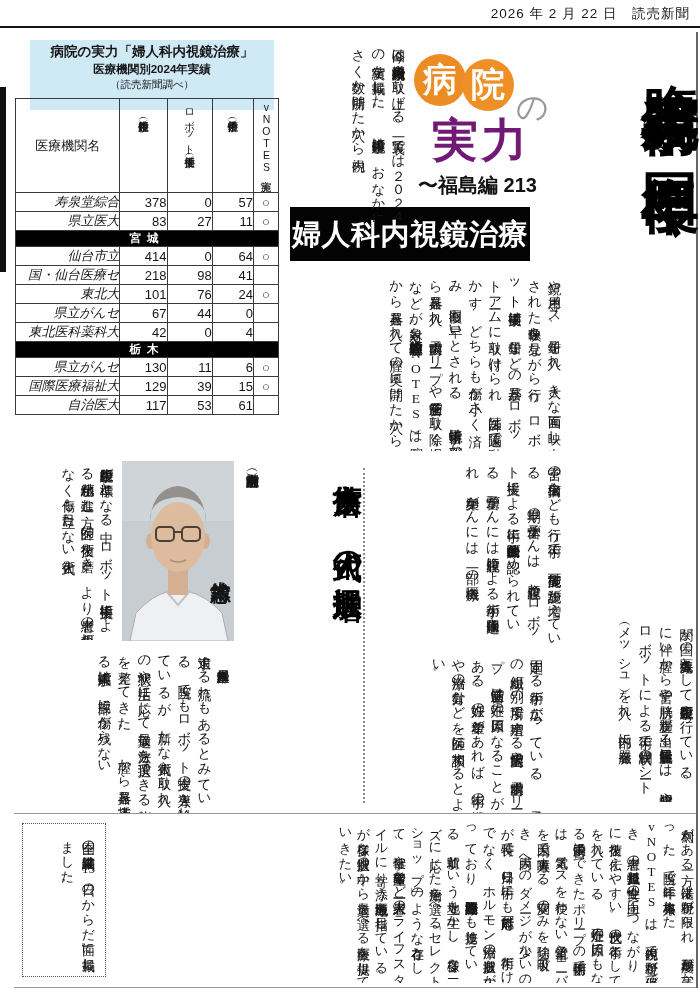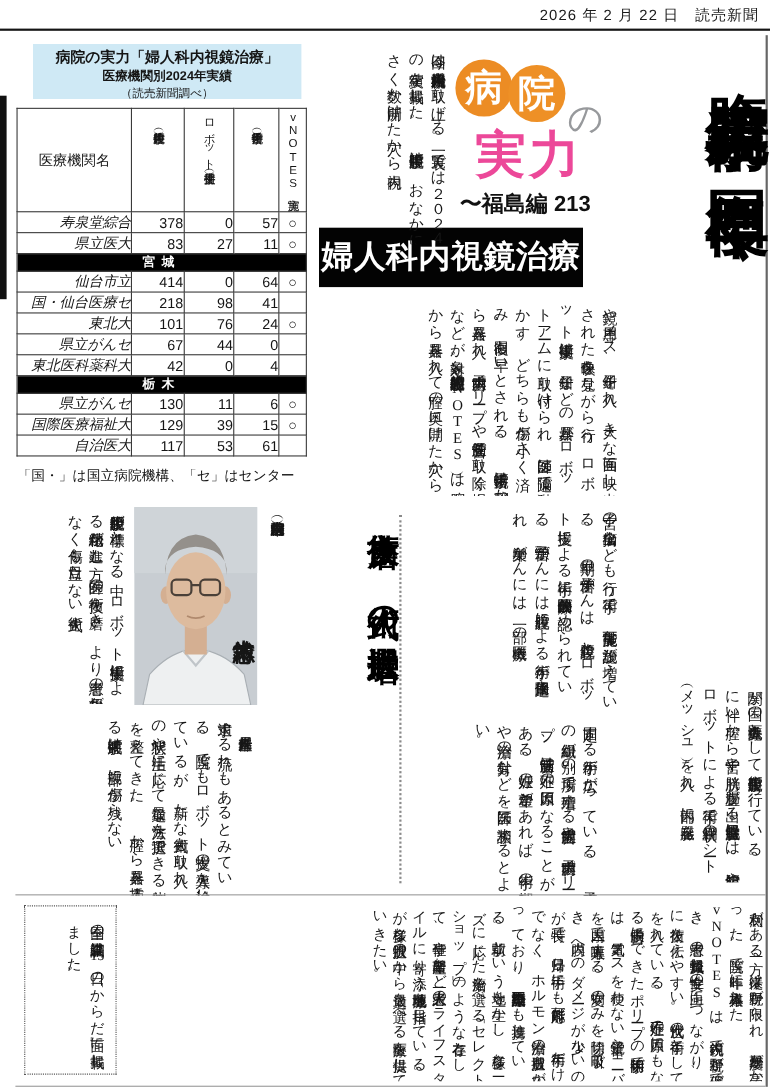--- a/index.html
+++ b/index.html
@@ -10,21 +10,21 @@
   
   .dateline{position:absolute;top:5px;right:10px;font-family:"Liberation Sans","DejaVu Sans",sans-serif;
             font-size:13.5px;letter-spacing:1px;color:#1a1a1a;}
   .toprule{position:absolute;top:26px;left:0;width:700px;height:0;border-top:2px solid #151515;}
   .leftbar{position:absolute;left:0;top:87px;width:6px;height:185px;background:#101010;}
   .rightrule{position:absolute;left:696px;top:32px;width:2px;height:956px;background:#666;}
   .midrule{position:absolute;left:14px;top:813px;width:682px;height:0;border-top:1px solid #9a9a9a;}
   .botrule{position:absolute;left:14px;top:987px;width:682px;height:0;border-top:1px solid #9a9a9a;}
 
   
-  .bluebox{position:absolute;left:30px;top:40px;width:244px;height:50px;background:#cfe9f5;
+  .bluebox{position:absolute;left:30px;top:40px;width:244px;height:70px;background:#cfe9f5;
            font-family:"Liberation Sans","DejaVu Sans",sans-serif;text-align:center;padding-top:3px;}
   .bluebox .t1{font-size:13.5px;font-weight:bold;}
   .bluebox .t2{font-size:11.5px;font-weight:bold;margin-top:1px;}
   .bluebox .t3{font-size:10.5px;margin-top:1px;}
   table.htable{position:absolute;left:15px;top:98px;width:264px;border-collapse:collapse;
                font-family:"Liberation Sans","DejaVu Sans",sans-serif;table-layout:fixed;}
   table.htable th,table.htable td{border:1px solid #3a3a3a;padding:0;}
   th.nameh{font-size:13px;font-weight:normal;vertical-align:middle;text-align:center;margin-top:16px;}
   th.verth{height:94px;vertical-align:top;text-align:center;font-weight:normal;}
   th.verth span{display:inline-block;writing-mode:vertical-rl;text-orientation:upright;
@@ -40,21 +40,21 @@
 
   
   .logo{position:absolute;left:408px;top:36px;width:158px;height:180px;}
   .logo .circ{position:absolute;width:52px;height:52px;border-radius:50%;background:#ec8c24;
               color:#fff;display:flex;align-items:center;justify-content:center;
               font-family:"Liberation Sans","DejaVu Sans",sans-serif;font-weight:bold;font-size:34px;}
   .logo .c1{left:6px;top:18px;}
   .logo .c2{left:54px;top:23px;background:#ee9026;}
   .logo .no{position:absolute;left:108px;top:50px;font-size:32px;color:#97999c;
             font-family:"Liberation Sans","DejaVu Sans",sans-serif;}
-  .logo .jitsu{position:absolute;left:24px;top:74px;font-size:46px;font-weight:800;color:#ec4899;
+  .logo .jitsu{position:absolute;left:24px;top:74px;font-size:46px;font-weight:800;color:#701a75;
                letter-spacing:3px;font-family:"Liberation Sans","DejaVu Sans",sans-serif;}
   .logo .edition{position:absolute;left:10px;top:136px;font-size:20px;font-weight:bold;color:#111;
                  font-family:"Liberation Sans","DejaVu Sans",sans-serif;}
 
   
   .headline{position:absolute;left:566px;top:38px;width:130px;height:576px;
             writing-mode:vertical-rl;text-orientation:upright;
             font-size:58px;font-weight:900;letter-spacing:4px;line-height:130px;text-align:left;color:#000;}
   .kicker{position:absolute;left:290px;top:207px;width:240px;height:54px;background:#030303;color:#fff;
           font-family:"Liberation Sans","DejaVu Sans",sans-serif;font-weight:bold;font-size:29px;
@@ -193,21 +193,20 @@
         </tr>
         <tr class="drow" data-name="table-row">
           <td class="nm" data-name="hospital-name-cell">自治医大</td>
           <td class="num" data-name="laparoscopic-count-cell">117</td>
           <td class="num" data-name="robot-count-cell">53</td>
           <td class="num" data-name="hysteroscopic-count-cell">61</td>
           <td class="mark" data-name="vnotes-mark-cell"></td>
         </tr>
       </tbody>
   </table>
-  <div class="footnote" data-name="table-footnote">「国・」は国立病院機構、「セ」はセンター</div>
 
   <div class="logo" data-name="byoin-jitsuryoku-logo">
     <div class="circ c1" data-name="logo-circle-1">病</div>
     <div class="circ c2" data-name="logo-circle-2">院</div>
     <div class="no" data-name="logo-particle">の</div>
     <div class="jitsu" data-name="logo-word">実力</div>
     <div class="edition" data-name="edition-label">〜福島編 213</div>
   </div>
 
   <h1 class="headline" data-name="main-headline">腹腔鏡手術 回復早く</h1>

